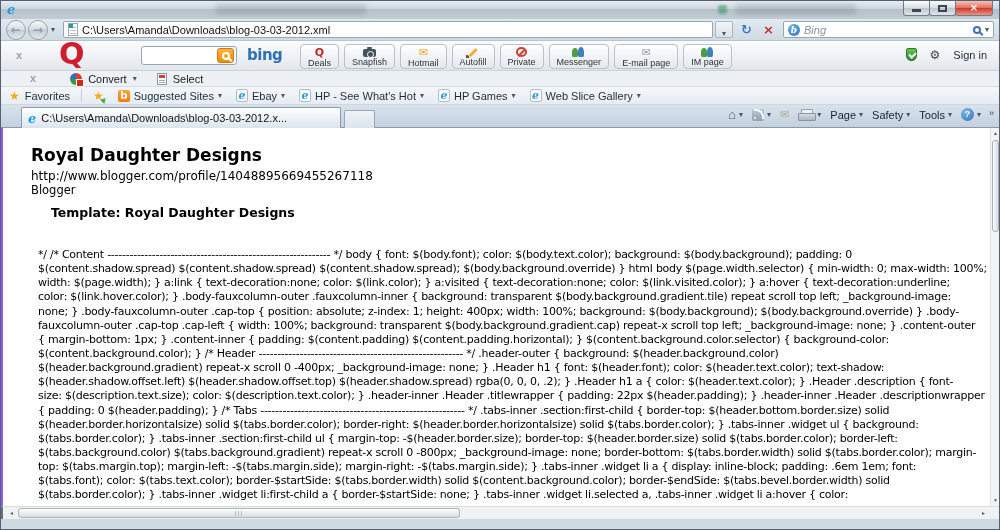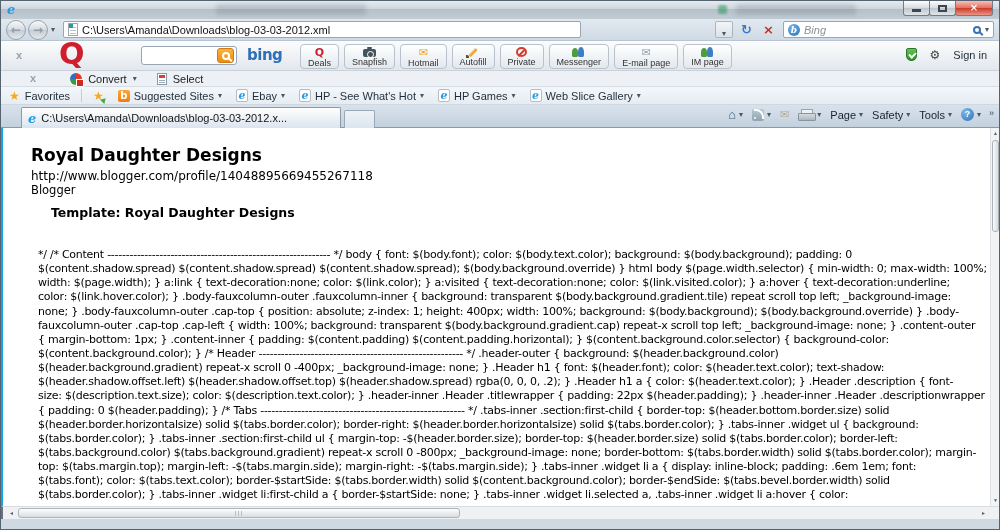--- a/index.html
+++ b/index.html
@@ -29,21 +29,21 @@
   .addrrow{position:absolute;left:0;top:18px;right:0;height:22px;
     background:linear-gradient(#e2e9f0,#cfdae4);border-bottom:1px solid #b8c4cf;}
   .navbtn{position:absolute;top:1px;width:20px;height:20px;border-radius:50%;
     border:1px solid #96a3af;color:#929da7;text-align:center;font:bold 12px/18px "DejaVu Sans",sans-serif;
     background:linear-gradient(#f7f9fa,#d6dce1 48%,#c5cdd4 52%,#e4e8eb);}
   .nav-back{left:5px;} .nav-fwd{left:27px;}
   .dd{font-size:8px;color:#4a5764;line-height:8px;}
   .addr-hist{position:absolute;left:50px;top:7px;}
   .field{display:flex;align-items:center;gap:4px;background:#fff;border:1px solid #98a5b2;
     border-radius:2px;padding:0 4px;}
-  .addrfield{position:absolute;left:62px;top:2px;width:518px;height:17px;}
+  .addrfield{position:absolute;left:62px;top:2px;width:650px;height:17px;}
   .field input{flex:1;border:none;outline:none;background:transparent;font:11px "Liberation Sans",sans-serif;color:#111;padding:0;min-width:0;}
   .icon-doc{flex:none;width:10px;height:13px;background:#fff;border:1px solid #9aa6b0;position:relative;}
   .icon-doc::before{content:"";position:absolute;left:1px;top:3px;width:6px;height:7px;
     background:repeating-linear-gradient(#b9c2ca 0 1px,transparent 1px 3px);}
   .icon-doc::after{content:"";position:absolute;left:0;top:0;width:4px;height:4px;background:#2e9aa0;}
   .addr-dd{position:absolute;left:714px;top:2px;width:18px;height:17px;text-align:center;line-height:17px;
     border:1px solid #aab6c1;border-radius:2px;background:linear-gradient(#f2f5f7,#dbe2e8);}
   .flatbtn{position:absolute;top:2px;width:21px;height:18px;text-align:center;}
   .refresh{left:735px;color:#3a78c8;font:bold 13px/17px "DejaVu Sans",sans-serif;}
   .stopbtn{left:757px;color:#c03028;font:bold 13px/17px "DejaVu Sans",sans-serif;}
@@ -129,21 +129,21 @@
     border-top:2px solid #fff;border-right:2px solid #fff;border-radius:0 8px 0 0;}
   .printer{width:16px;height:11px;position:relative;}
   .printer::before{content:"";position:absolute;left:3px;top:0;width:10px;height:5px;background:#eef1f3;border:1px solid #9aa4ad;}
   .printer::after{content:"";position:absolute;left:0;top:4px;width:16px;height:6px;border-radius:1px;
     background:linear-gradient(#d6dce0,#aeb7bf);border:1px solid #8a949d;}
   .help{width:13px;height:13px;border-radius:50%;background:radial-gradient(circle at 35% 30%,#7db9e8,#2d6fb8);
     color:#fff;font:bold 9px/13px "Liberation Sans",sans-serif;text-align:center;}
   .chev{font-size:9px;color:#3e4c5a;align-self:flex-start;margin-left:4px;}
   
   .content{position:absolute;left:0;top:127px;right:0;height:378px;background:#fff;
-    border-left:2px solid #0ea5e9;overflow:hidden;font-family:"DejaVu Sans",sans-serif;color:#000;}
+    border-left:2px solid #8b5cf6;overflow:hidden;font-family:"DejaVu Sans",sans-serif;color:#000;}
   .pg-title{position:absolute;left:28px;top:17px;font-size:17px;font-weight:bold;}
   .pg-url{position:absolute;left:28px;top:41px;font-size:12px;}
   .pg-src{position:absolute;left:28px;top:55px;font-size:11.5px;}
   .ts-row{position:absolute;left:38px;top:68px;width:918px;border-bottom:1px solid #c8c8c8;
     padding:0 0 3px 0;color:#9b9b9b;font-size:11.5px;}
   .tpl-head{position:absolute;left:48px;top:77px;font-size:12.5px;font-weight:bold;}
   .css-block{position:absolute;left:35px;top:120px;width:948px;font-size:11px;line-height:14.15px;letter-spacing:-.25px;}
   .css-line{white-space:pre;height:14.15px;overflow:hidden;}
   
   .vscroll{position:absolute;right:0;top:127px;width:9px;height:378px;background:#f2f3f5;border-left:1px solid #dfe2e6;}

